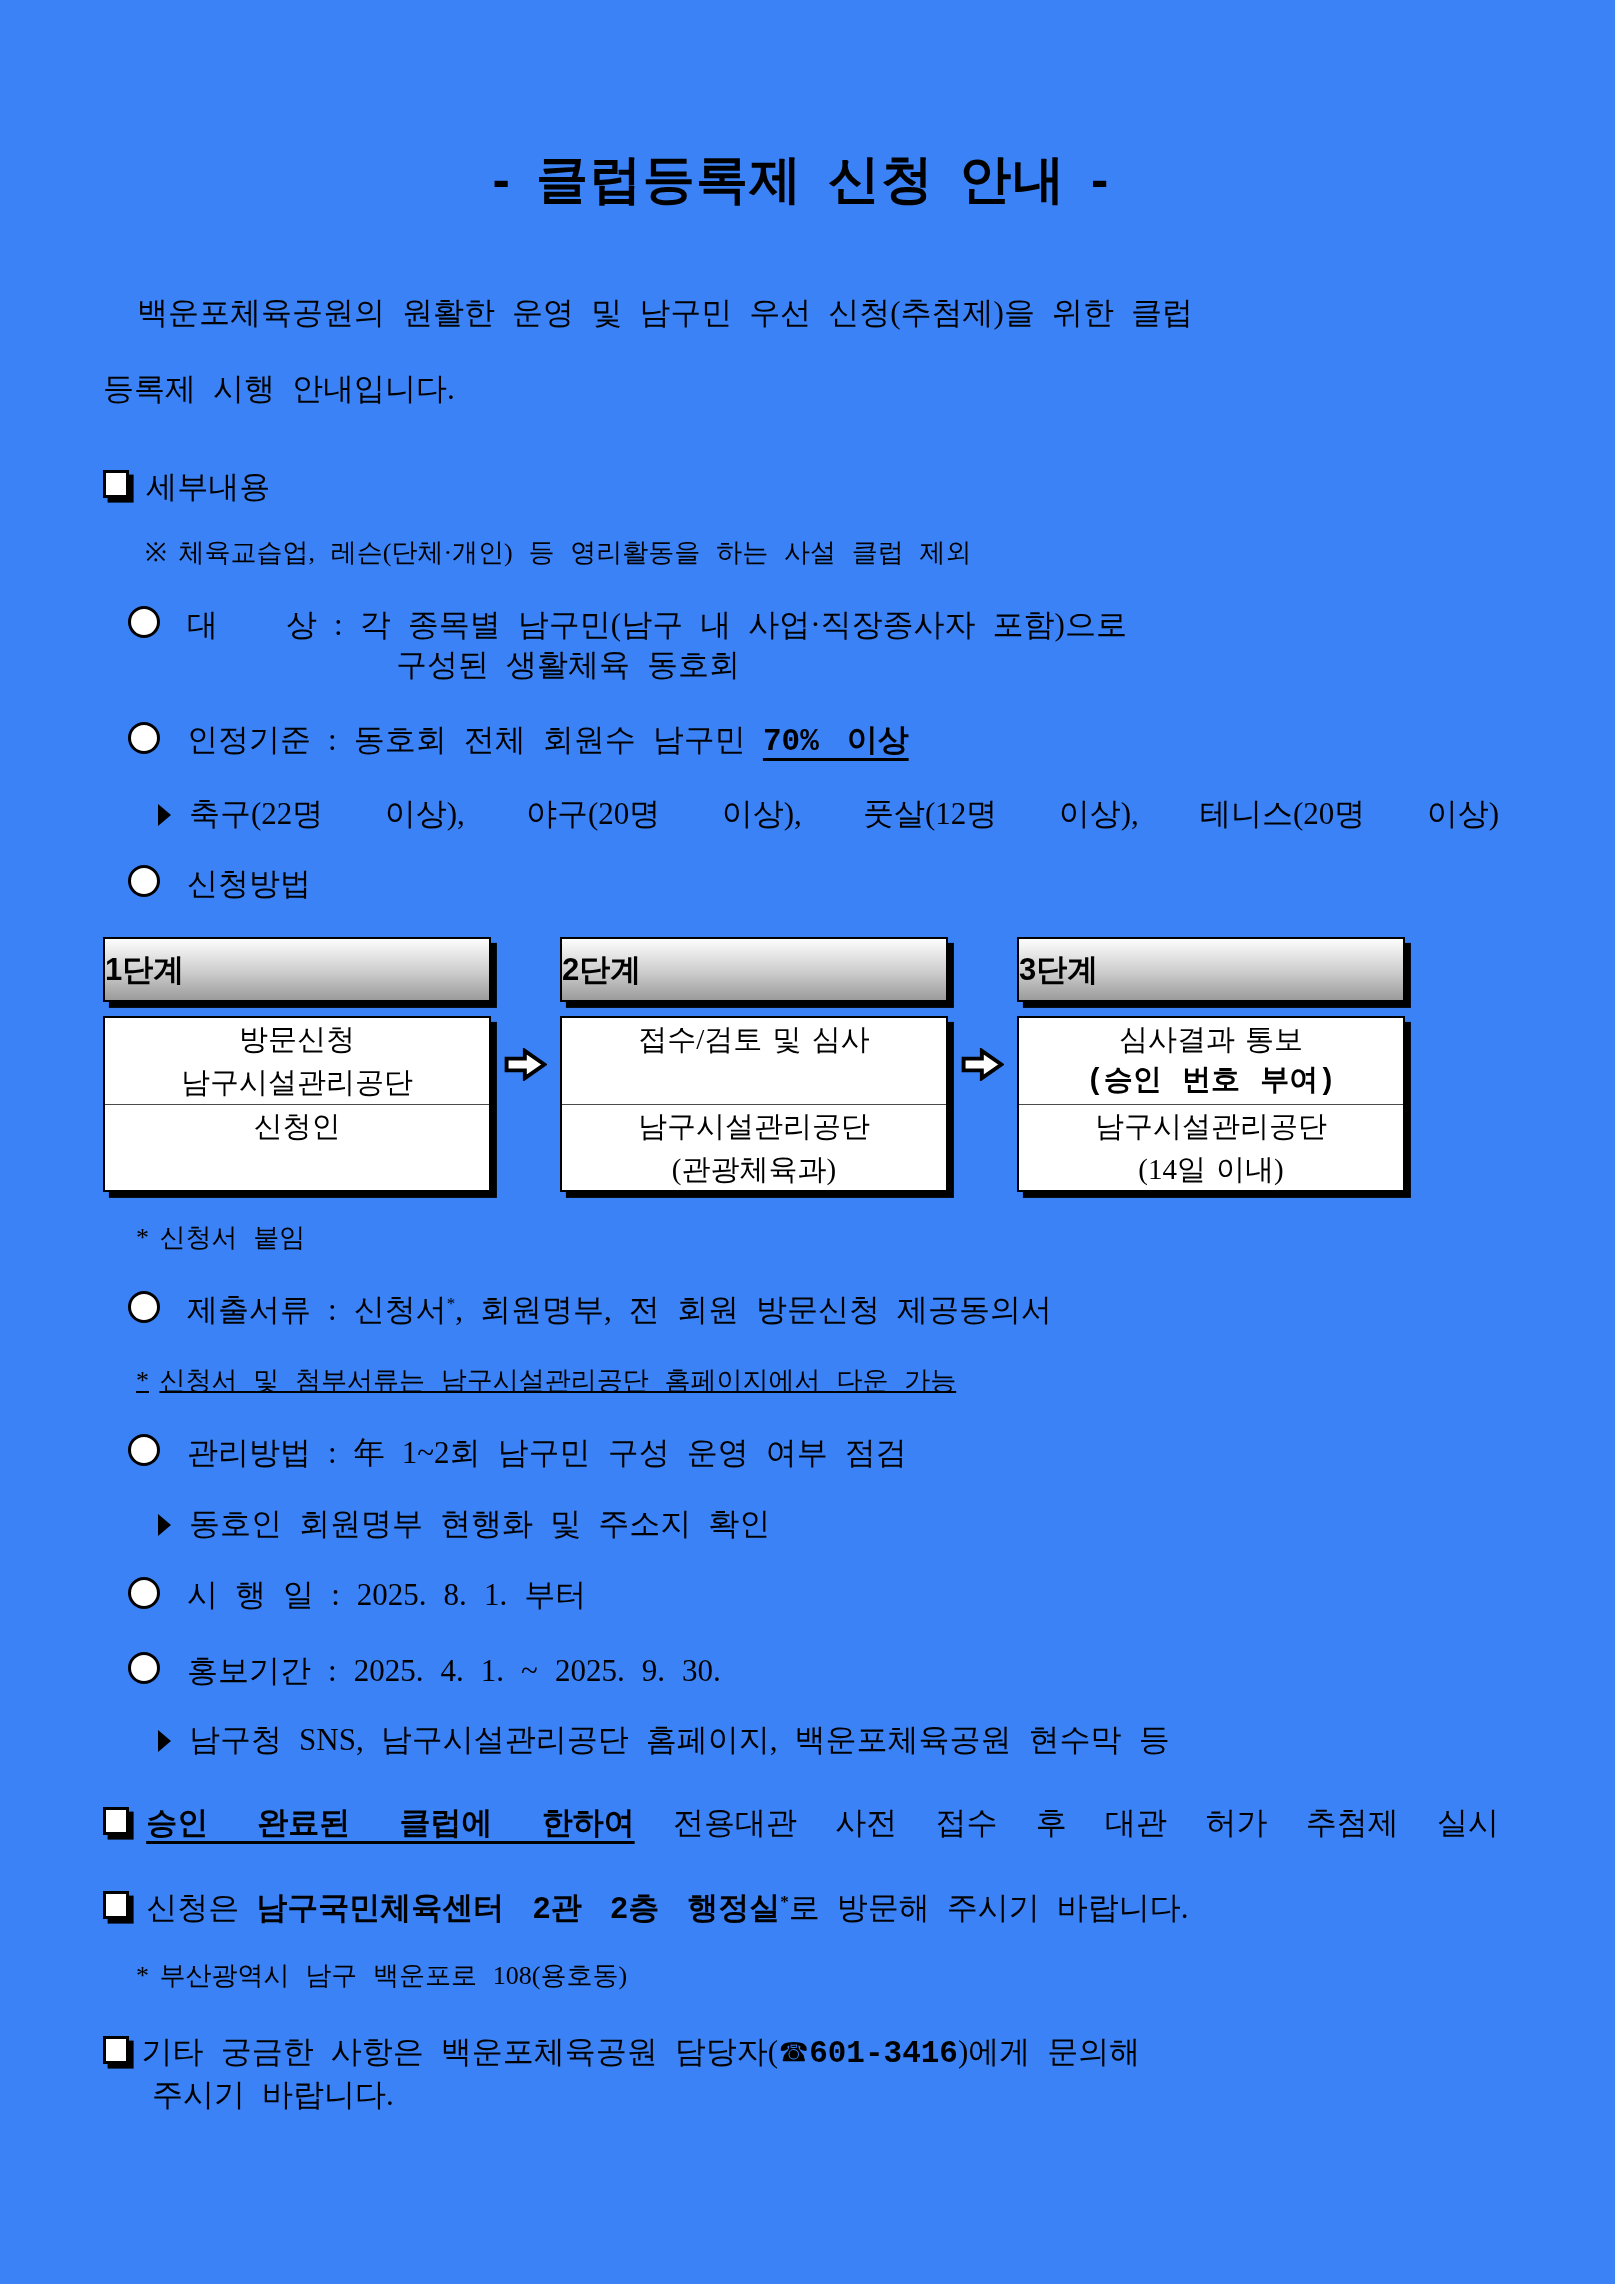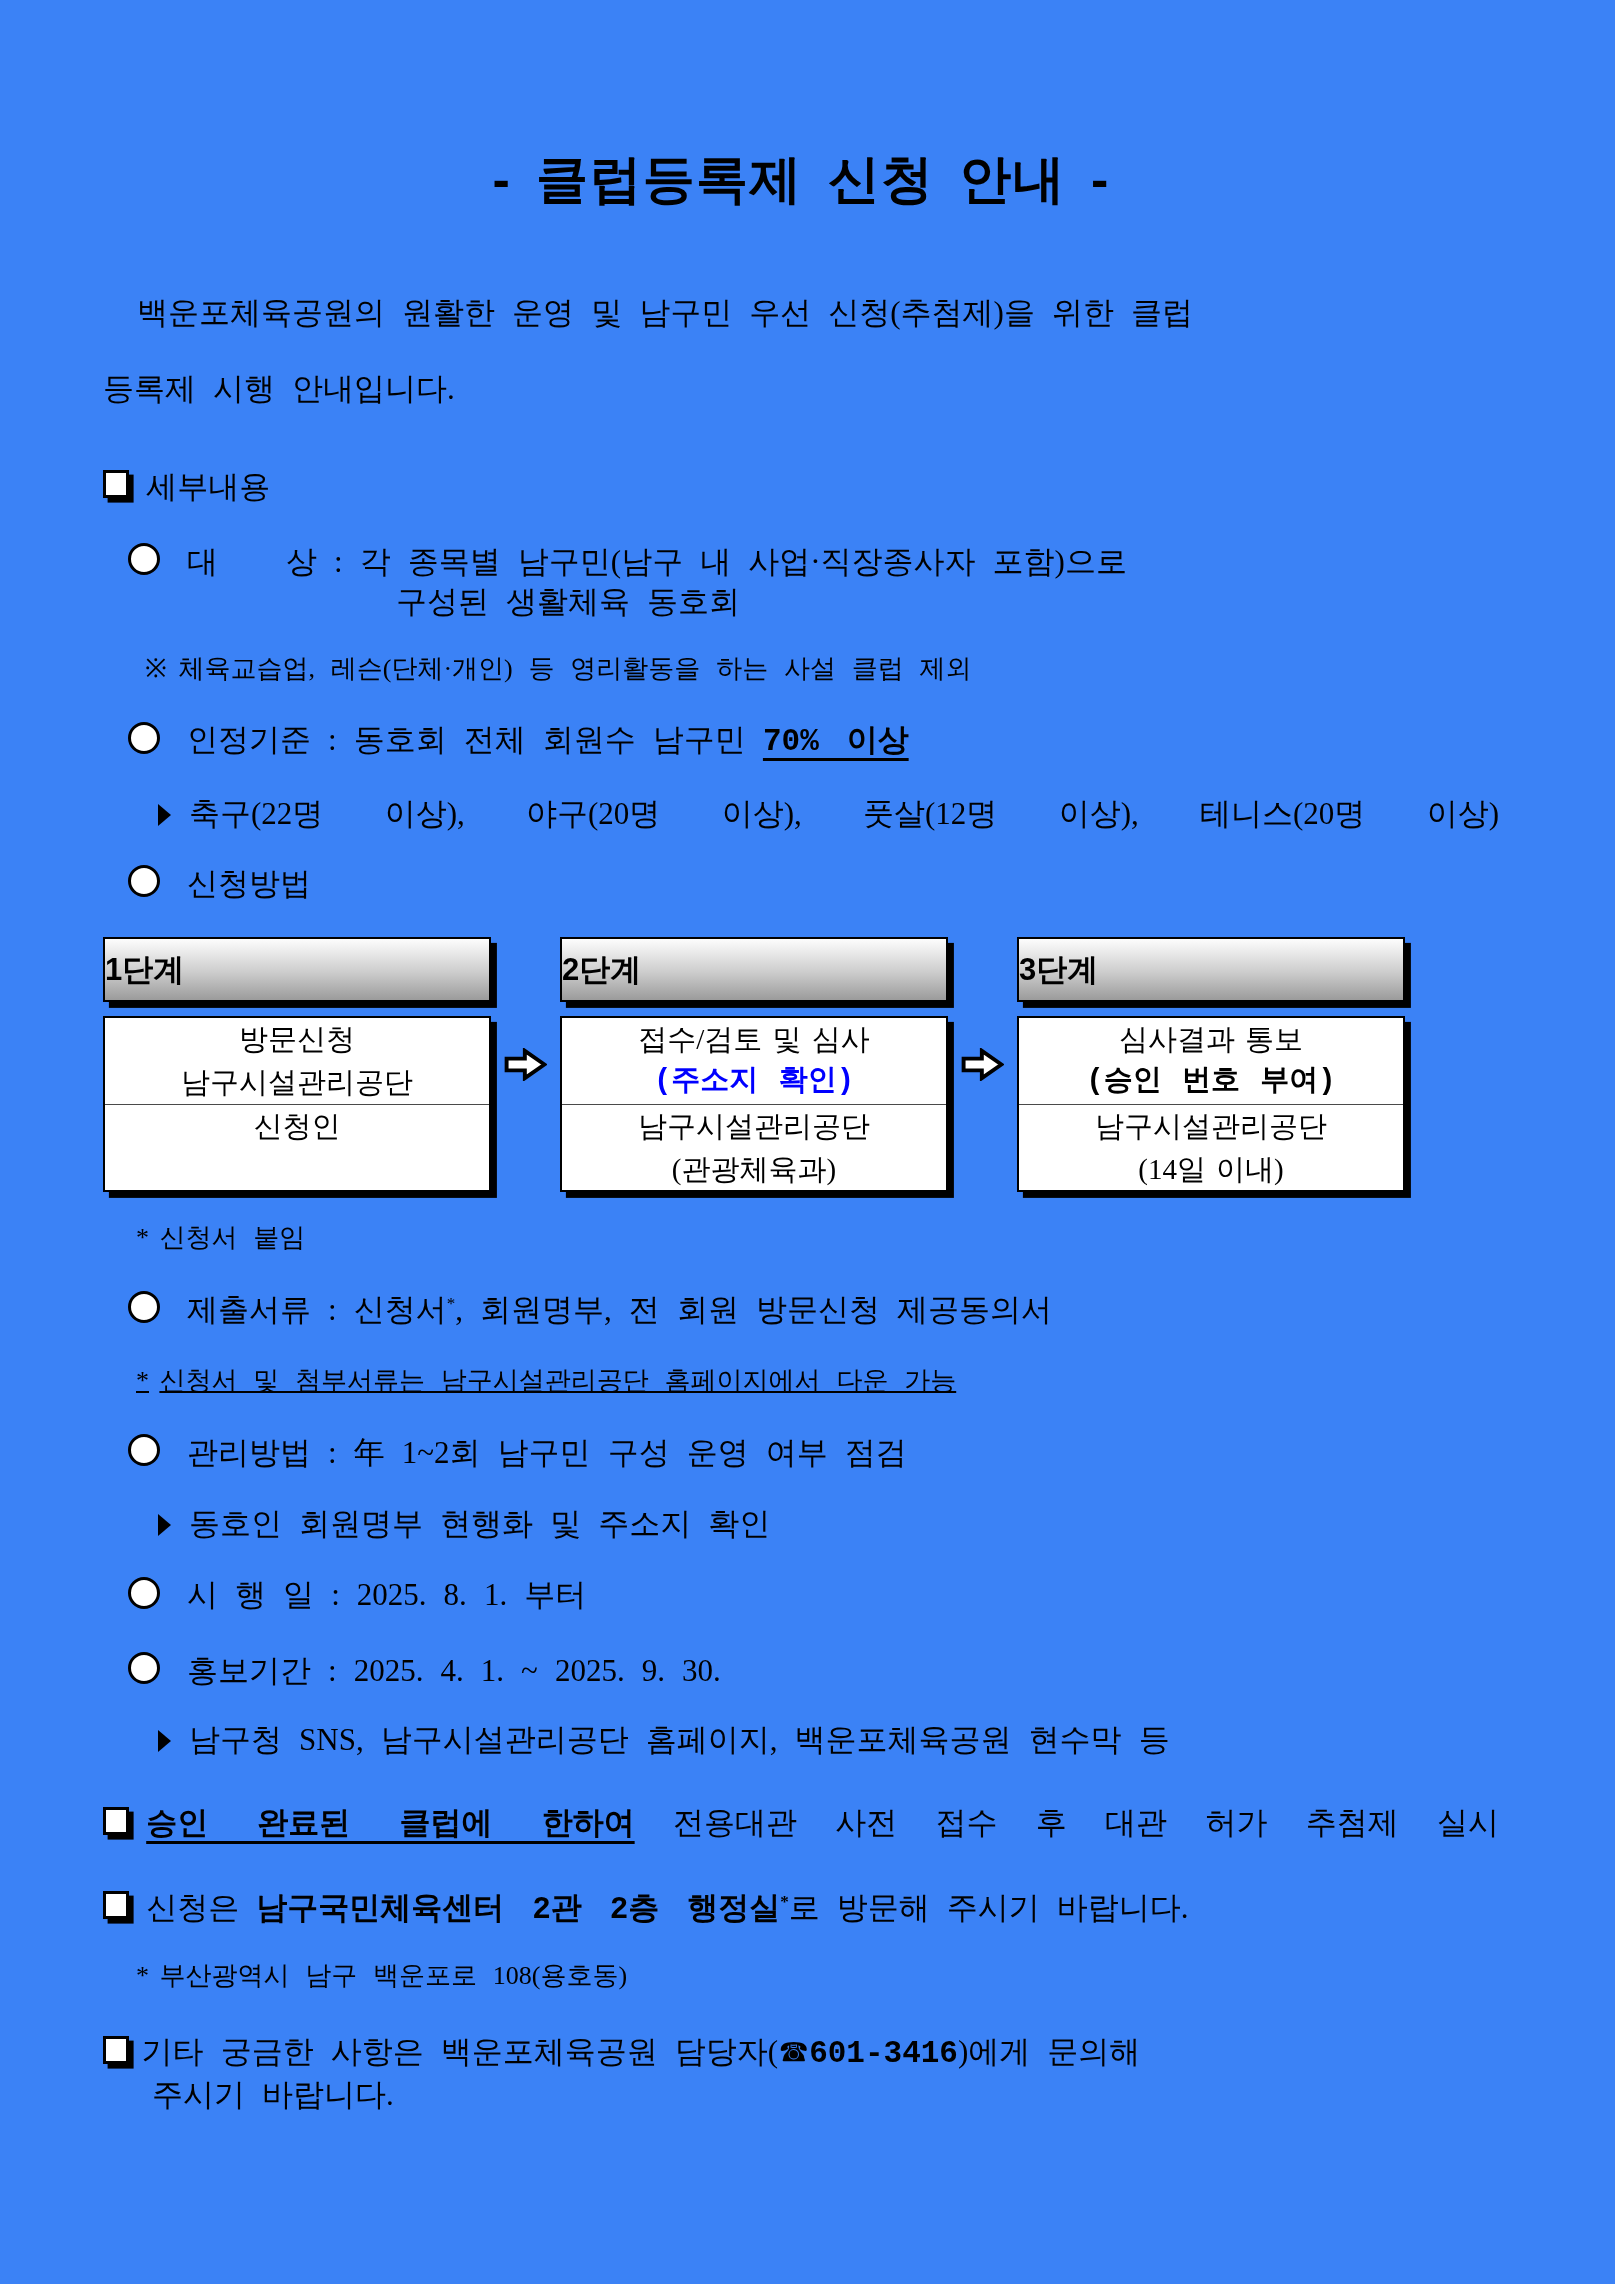--- a/index.html
+++ b/index.html
@@ -115,27 +115,27 @@
 
   <div class="para justify intro">
     <span>백운포체육공원의 원활한 운영 및 남구민 우선 신청(추첨제)을 위한 클럽</span><br>
     <span>등록제 시행 안내입니다.</span>
   </div>
 
   <div class="item" style="margin-top:40px;">
     <span class="sq"></span><span>세부내용</span>
   </div>
 
+  <div class="item note" style="margin-top:30px;">
+    <span class="refmark">※</span><span>체육교습업, 레슨(단체·개인) 등 영리활동을 하는 사설 클럽 제외</span>
+  </div>
+
   <div class="item para justify hang450">
     <span class="ring"></span><span>대</span><span class="gap"></span><span>상 : 각 종목별 남구민(남구 내 사업·직장종사자 포함)으로</span><br>
     <span>구성된 생활체육 동호회</span>
-  </div>
-
-  <div class="item note" style="margin-top:30px;">
-    <span class="refmark">※</span><span>체육교습업, 레슨(단체·개인) 등 영리활동을 하는 사설 클럽 제외</span>
   </div>
 
   <div class="item">
     <span class="ring"></span><span>인정기준 : 동호회 전체 회원수 남구민 </span><span class="b u">70% 이상</span>
   </div>
 
   <div class="item justify-last" style="margin-top:31px;">
     <span class="tri"></span><span>축구(22명 이상), 야구(20명 이상), 풋살(12명 이상), 테니스(20명 이상)</span>
   </div>
 
@@ -166,21 +166,20 @@
       </svg>
     </div>
 
     <div class="flow-col">
       <div class="flow-header">
         <span>2단계</span>
       </div>
       <div class="flow-body">
         <div class="flow-cell top">
           <div>접수/검토 및 심사</div>
-          <div class="b blue">(주소지 확인)</div>
         </div>
         <div class="flow-cell">
           <div>남구시설관리공단</div>
           <div>(관광체육과)</div>
         </div>
       </div>
     </div>
 
     <div class="flow-arrow">
       <svg width="43" height="33" viewBox="0 0 66 50">

